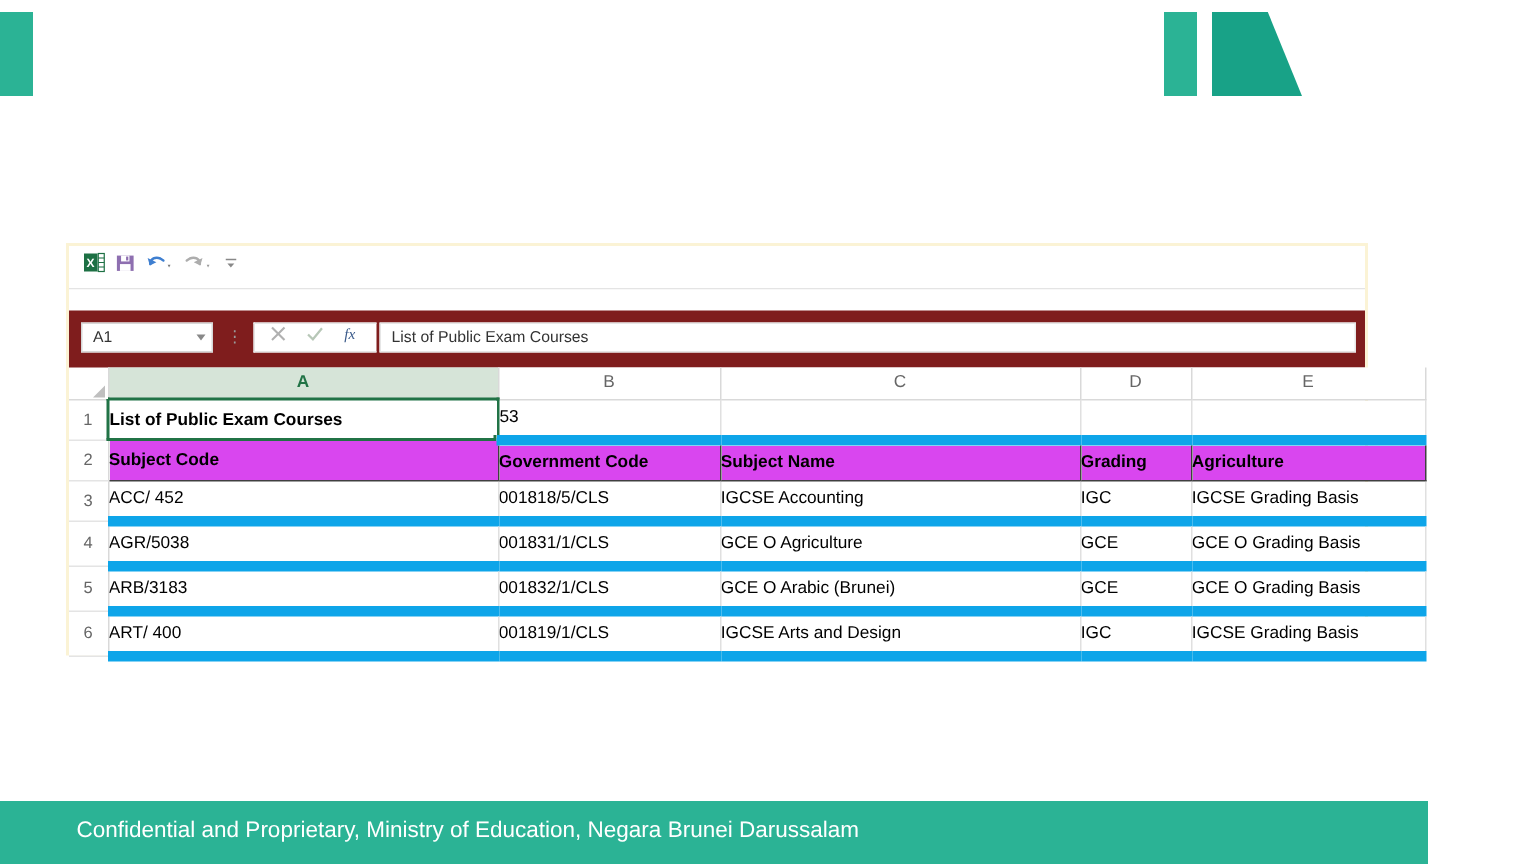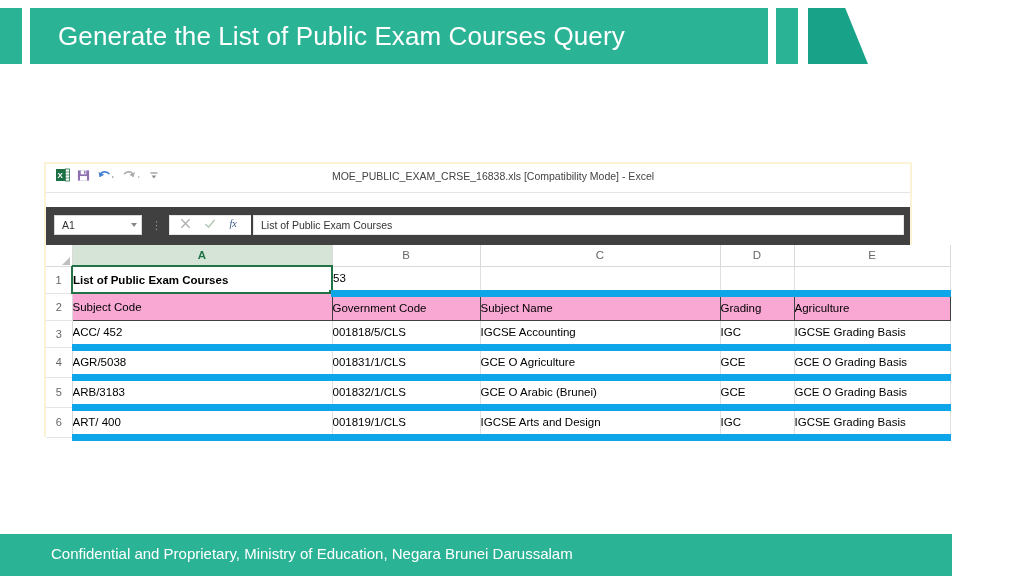--- a/index.html
+++ b/index.html
@@ -119,21 +119,21 @@
     height: 14px;
     background: #ffffff;
   }
 
   
   #formula-row {
     display: flex;
     align-items: center;
     height: 28px;
     padding: 4px 6px 6px 8px;
-    background: #404040;
+    background: #7f1d1d;
     box-sizing: content-box;
   }
   #name-box {
     width: 88px; height: 20px;
     border: 1px solid #d7d7d7;
     background: #ffffff;
     display: flex;
     align-items: center;
     justify-content: space-between;
     font-size: 10.5px;
@@ -248,22 +248,22 @@
   }
   .cell.selected::after {
     content: "";
     position: absolute;
     right: -3px; bottom: -3px;
     width: 5px; height: 5px;
     background: #217346;
   }
   
   tr.header-row .cell {
-    background: #f9a8d4;
-    font-weight: 400;
+    background: #d946ef;
+    font-weight: 700;
     border: 1.5px solid #404040;
   }
   tr.header-row .rowhdr { border-bottom: 1px solid #e4e4e4; }
 
   
   #footer {
     position: absolute;
     left: 0; bottom: 0;
     width: 952px; height: 42px;
     background: #2bb395;
@@ -274,23 +274,20 @@
     color: #ffffff;
     font-size: 15px;
     white-space: nowrap;
   }
 </style>
 </head>
 <body>
 
 <div id="slide-header">
   <div id="hdr-left-accent" class="hdr-tab-small"></div>
-  <div id="hdr-bar">
-    <span id="hdr-title">Generate the List of Public Exam Courses Query</span>
-  </div>
   <div id="hdr-tab-2" class="hdr-tab-small"></div>
   <div id="hdr-trapezoid"></div>
 </div>
 
 <div id="excel-window">
 
   <div id="excel-titlebar">
     <div id="qat">
       <span class="qat-btn">
         <svg width="14" height="14" viewBox="0 0 14 14">
@@ -324,21 +321,20 @@
           <path d="M15.7 8 l2 0 l-1 2 z" fill="#999999"></path>
         </svg>
       </span>
       <span class="qat-btn">
         <svg width="10" height="12" viewBox="0 0 10 12">
           <line x1="1.5" y1="4" x2="8.5" y2="4" stroke="#888888" stroke-width="1.1"></line>
           <path d="M2.6 6.6 l4.6 0 l-2.3 2.8 z" fill="#888888"></path>
         </svg>
       </span>
     </div>
-    <div id="excel-doc-title">MOE_PUBLIC_EXAM_CRSE_16838.xls  [Compatibility Mode] - Excel</div>
   </div>
 
   <div id="ribbon-underline"></div>
   <div id="ribbon-body"></div>
 
   <div id="formula-row">
     <div id="name-box">
       <span>A1</span>
       <span id="name-box-caret"></span>
     </div>

